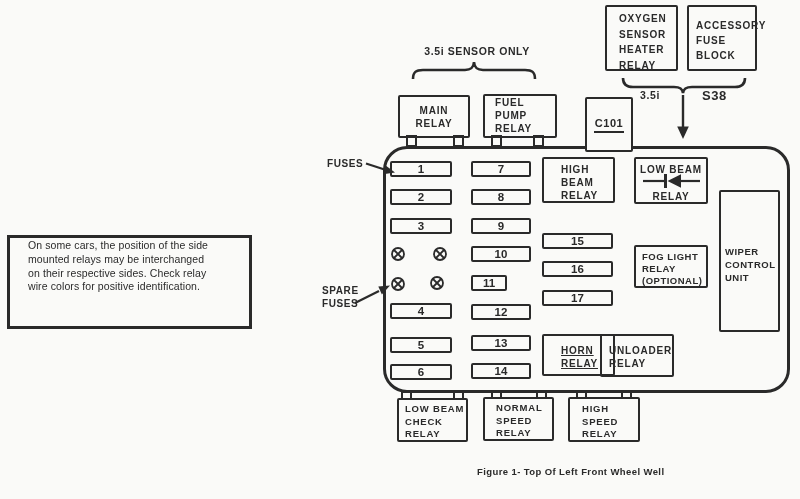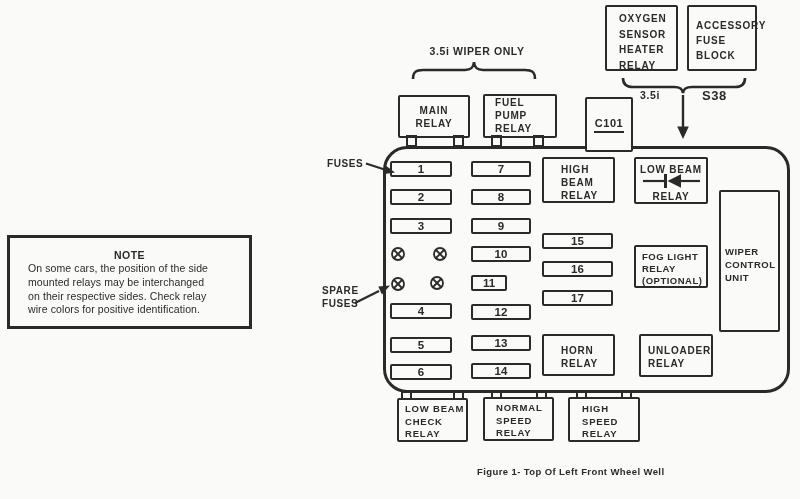--- a/index.html
+++ b/index.html
@@ -112,21 +112,21 @@
   <div class="box" style="left:605px;top:5px;width:73px;height:66px;padding:4px 0 0 12px;line-height:15.5px;">OXYGEN
 SENSOR
 HEATER
 RELAY</div>
   <div class="box" style="left:687px;top:5px;width:70px;height:66px;padding:11px 0 16px 7px;line-height:15px;">ACCESSORY
 FUSE
 BLOCK</div>
   <div class="lbl" style="left:640px;top:89px;font-size:10.5px;">3.5i</div>
   <div class="lbl" style="left:702px;top:89px;font-size:13px;">S38</div>
 
-  <div class="lbl center" style="left:407px;top:45px;width:140px;font-size:10.5px;">3.5i WIPER ONLY</div>
+  <div class="lbl center" style="left:407px;top:45px;width:140px;font-size:10.5px;">3.5i SENSOR ONLY</div>
   <div class="box center" style="left:398px;top:95px;width:72px;height:43px;padding-top:7px;">MAIN
 RELAY</div>
   <div class="box" style="left:483px;top:94px;width:74px;height:44px;padding:0 0 0 10px;">FUEL PUMP
 RELAY</div>
   <div class="box" id="c101box" style="left:585px;top:97px;width:48px;height:55px;">
     <span>C101</span>
   </div>
 
   <div class="lbl" style="left:327px;top:157px;">FUSES</div>
   <div class="lbl" style="left:322px;top:284px;">SPARE
@@ -150,47 +150,46 @@
   <div class="fuse" style="left:471px;top:335px;width:60px;">13</div>
   <div class="fuse" style="left:471px;top:363px;width:60px;">14</div>
 
   <div class="fuse" style="left:542px;top:233px;width:71px;">15</div>
   <div class="fuse" style="left:542px;top:261px;width:71px;">16</div>
   <div class="fuse" style="left:542px;top:290px;width:71px;">17</div>
 
   <div class="box" style="left:542px;top:157px;width:73px;height:46px;padding:4px 0 0 17px;line-height:13.2px;">HIGH
 BEAM
 RELAY</div>
-  <div class="box" style="left:542px;top:334px;width:73px;height:42px;padding:8px 0 0 17px;">HORN
+  <div class="box" style="left:542px;top:334px;width:73px;height:42px;padding:8px 0 0 17px;text-decoration:underline;">HORN
 RELAY</div>
   <div class="box" style="left:634px;top:157px;width:74px;height:47px;">
     <span class="inbox-span" style="top:4px;">LOW BEAM</span>
     <span class="inbox-span" style="top:31px;">RELAY</span>
   </div>
   <div class="box" style="left:634px;top:245px;width:74px;height:43px;padding:4px 0 0 6px;line-height:12px;font-size:9.5px;letter-spacing:.5px;">FOG LIGHT
 RELAY
 (OPTIONAL)</div>
-  <div class="box" style="left:639px;top:334px;width:74px;height:43px;padding:9px 0 0 7px;line-height:12.5px;">UNLOADER
+  <div class="box" style="left:600px;top:334px;width:74px;height:43px;padding:9px 0 0 7px;line-height:12.5px;">UNLOADER
 RELAY</div>
   <div class="box" style="left:719px;top:190px;width:61px;height:142px;padding:53px 0 0 4px;line-height:13px;font-size:9.5px;letter-spacing:.5px;">WIPER
 CONTROL
 UNIT</div>
 
   <div class="box" style="left:397px;top:398px;width:71px;height:44px;padding:3px 0 0 6px;line-height:12.5px;font-size:9.5px;">LOW BEAM
 CHECK
 RELAY</div>
   <div class="box" style="left:483px;top:397px;width:71px;height:44px;padding:3px 0 0 11px;line-height:12.5px;font-size:9.5px;">NORMAL
 SPEED
 RELAY</div>
   <div class="box" style="left:568px;top:397px;width:72px;height:45px;padding:4px 0 0 12px;line-height:12.5px;font-size:9.5px;">HIGH
 SPEED
 RELAY</div>
 
   <div id="notebox">
-    <div class="title">NOTE</div>
     <div class="body">On some cars, the position of the side
 mounted relays may be interchanged
 on their respective sides. Check relay
 wire colors for positive identification.</div>
   </div>
 
   <div id="caption">Figure 1- Top Of Left Front Wheel Well</div>
 
 </div>
 

